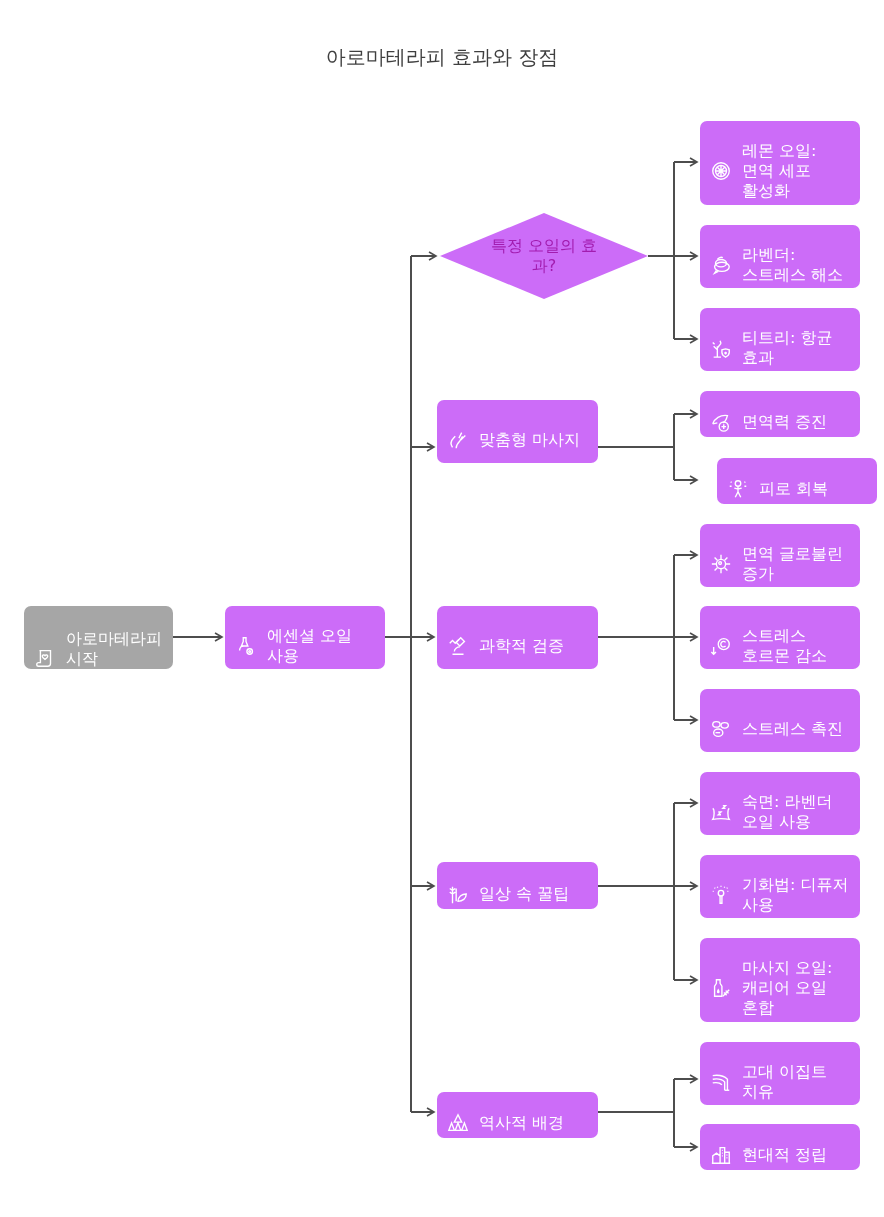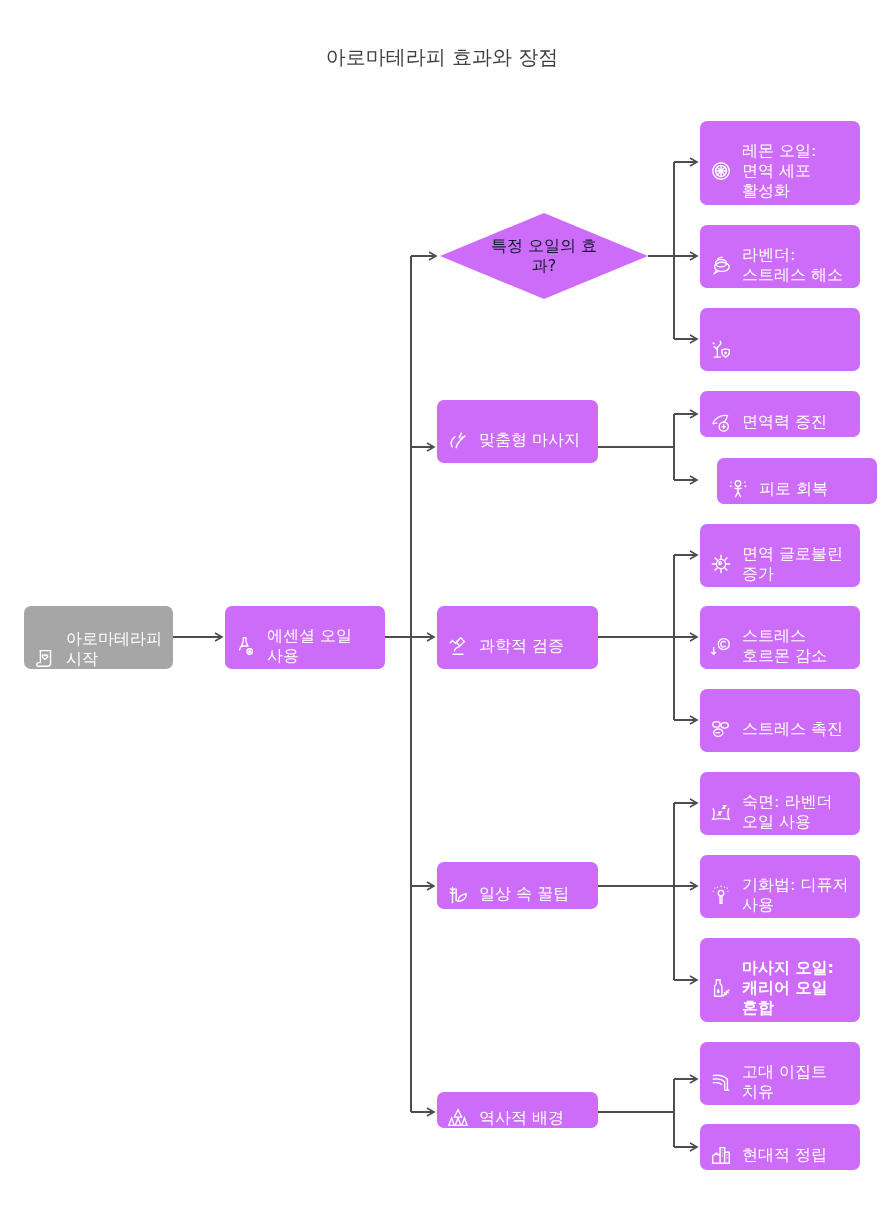--- a/index.html
+++ b/index.html
@@ -11,21 +11,21 @@
   .node { position: absolute; box-sizing: border-box; border-radius: 7px;
           background: #cc6cf8; color: #ffffff; display: flex; align-items: center;
           padding: 16px 8px 0 10px; font-size: 16px; line-height: 20px; }
   .node.gray { background: #a6a6a6; align-items: flex-end; }
   .node .ic { width: 22px; height: 22px; flex: 0 0 22px; margin-right: 10px; }
   .node .ic svg { width: 22px; height: 22px; display: block; }
   .node .lbl { flex: 1 1 auto; word-break: keep-all; }
   .diamond-wrap { position: absolute; }
   .diamond-text { position: absolute; left: 0; right: 0; top: 0; bottom: 0; display: flex;
                   align-items: center; justify-content: center; text-align: center;
-                  color: #0f172a; font-size: 16px; line-height: 20px; padding: 0 40px; }
+                  color: #a21caf; font-size: 16px; line-height: 20px; padding: 0 40px; }
 </style>
 </head>
 <body>
 
 <div class="title">아로마테라피 효과와 장점</div>
 
 <svg class="links" width="884" height="1217">
   <defs>
     <marker id="arr" markerWidth="10" markerHeight="10" refX="8" refY="5" orient="auto" markerUnits="userSpaceOnUse">
       <path d="M1,1 L8,5 L1,9" fill="none" stroke="#4d4d4d" stroke-width="1.6"></path>
@@ -124,20 +124,21 @@
   <span class="lbl">라벤더: 스트레스 해소</span>
 </div>
 <div class="node" style="left:700px;top:308px;width:160px;height:63px;">
   <span class="ic">
     <svg viewBox="0 0 24 24" fill="none" stroke="#fff" stroke-width="1.5">
         <path d="M8 22V10M8 14l-4-4M8 12l4-5M4 22h8M3 6l2 2M11 4l1 3"></path>
         <path d="M17 13l4 1v3c0 2-2 4-4 5-2-1-4-3-4-5v-3z"></path>
         <path d="M17 16v3M15.5 17.5h3"></path>
       </svg>
   </span>
+  <span class="lbl">티트리: 항균 효과</span>
 </div>
 
 <div class="node" style="left:437px;top:400px;width:161px;height:63px;">
   <span class="ic">
     <svg viewBox="0 0 24 24" fill="none" stroke="#fff" stroke-width="1.5">
         <path d="M6 20c-2-3-2-7 1-10l2-2"></path>
         <path d="M10 21c0-4 2-6 4-8l3-5M13 10l3-6M15 12l5-5"></path>
       </svg>
   </span>
   <span class="lbl">맞춤형 마사지</span>
@@ -227,32 +228,32 @@
 <div class="node" style="left:700px;top:855px;width:160px;height:63px;">
   <span class="ic">
     <svg viewBox="0 0 24 24" fill="none" stroke="#fff" stroke-width="1.5">
         <circle cx="12" cy="10" r="3"></circle>
         <path d="M11 13v8h2v-8"></path>
         <path d="M3 8h2M19 8h2M5 4l1 2M19 4l-1 2M12 2v2M8 3l1 2M16 3l-1 2" stroke-dasharray="1 1.5"></path>
       </svg>
   </span>
   <span class="lbl">기화법: 디퓨저 사용</span>
 </div>
-<div class="node" style="left:700px;top:938px;width:160px;height:84px;font-weight:bold;">
+<div class="node" style="left:700px;top:938px;width:160px;height:84px;">
   <span class="ic">
     <svg viewBox="0 0 24 24" fill="none" stroke="#fff" stroke-width="1.5">
         <path d="M7 3h4v4l2 3v11H5V10l2-3z"></path>
         <path d="M9 14c-1 1.5-1 3 0 3s1-1.5 0-3z"></path>
         <path d="M14 21l7-7M17 18l-2-1M19 16l-2-1M17 18l1 2M19 16l1 2"></path>
       </svg>
   </span>
   <span class="lbl">마사지 오일: 캐리어 오일 혼합</span>
 </div>
 
-<div class="node" style="left:437px;top:1092px;width:161px;height:36px;">
+<div class="node" style="left:437px;top:1092px;width:161px;height:46px;">
   <span class="ic">
     <svg viewBox="0 0 24 24" fill="none" stroke="#fff" stroke-width="1.5">
         <path d="M12 3l-4 8h8z"></path>
         <path d="M5 12l-3 8h6zM12 12l-3 8h6zM19 12l-3 8h6z"></path>
       </svg>
   </span>
   <span class="lbl">역사적 배경</span>
 </div>
 <div class="node" style="left:700px;top:1042px;width:160px;height:63px;">
   <span class="ic">

